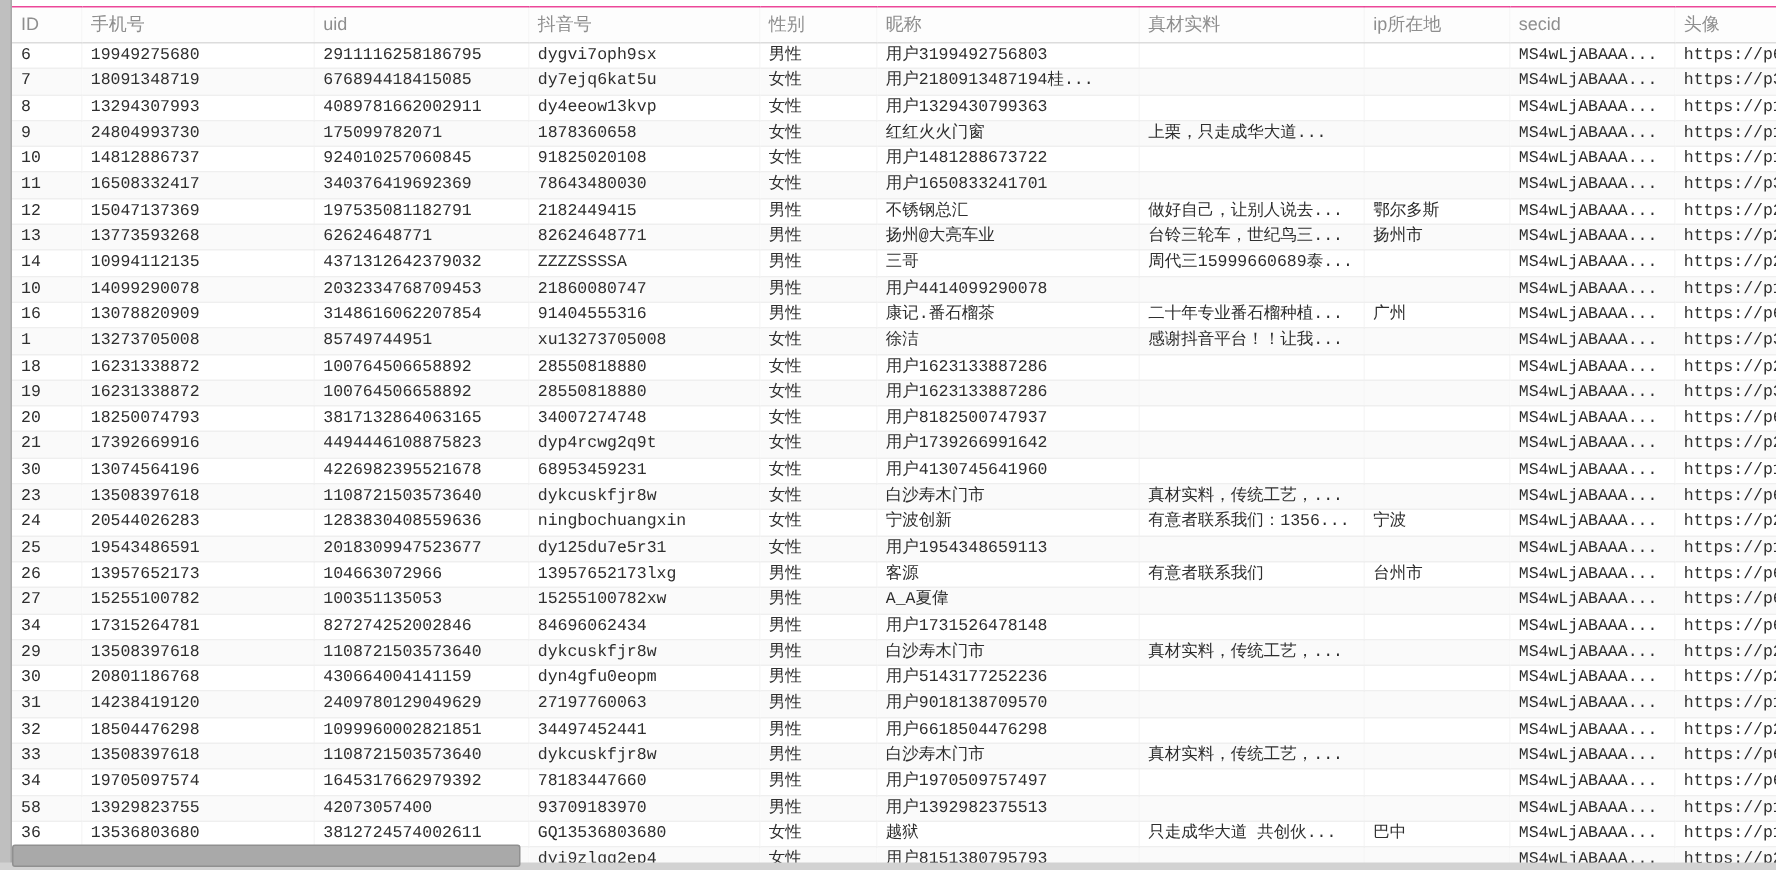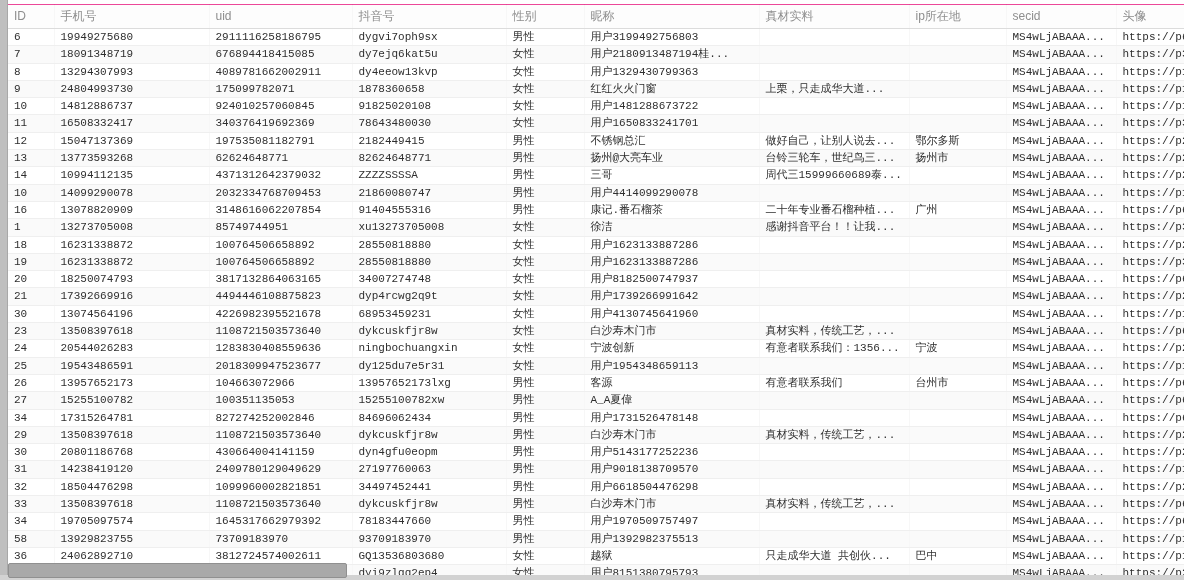--- a/index.html
+++ b/index.html
@@ -422,32 +422,32 @@
           <td>男性</td>
           <td>用户1970509757497</td>
           <td></td>
           <td></td>
           <td>MS4wLjABAAA...</td>
           <td>https://p6</td>
         </tr>
         <tr>
           <td>58</td>
           <td>13929823755</td>
-          <td>73709183970</td>
+          <td>42073057400</td>
           <td>93709183970</td>
           <td>男性</td>
           <td>用户1392982375513</td>
           <td></td>
           <td></td>
           <td>MS4wLjABAAA...</td>
           <td>https://p1</td>
         </tr>
         <tr>
           <td>36</td>
-          <td>24062892710</td>
+          <td>13536803680</td>
           <td>3812724574002611</td>
           <td>GQ13536803680</td>
           <td>女性</td>
           <td>越狱</td>
           <td>只走成华大道 共创伙...</td>
           <td>巴中</td>
           <td>MS4wLjABAAA...</td>
           <td>https://p1</td>
         </tr>
         <tr>

